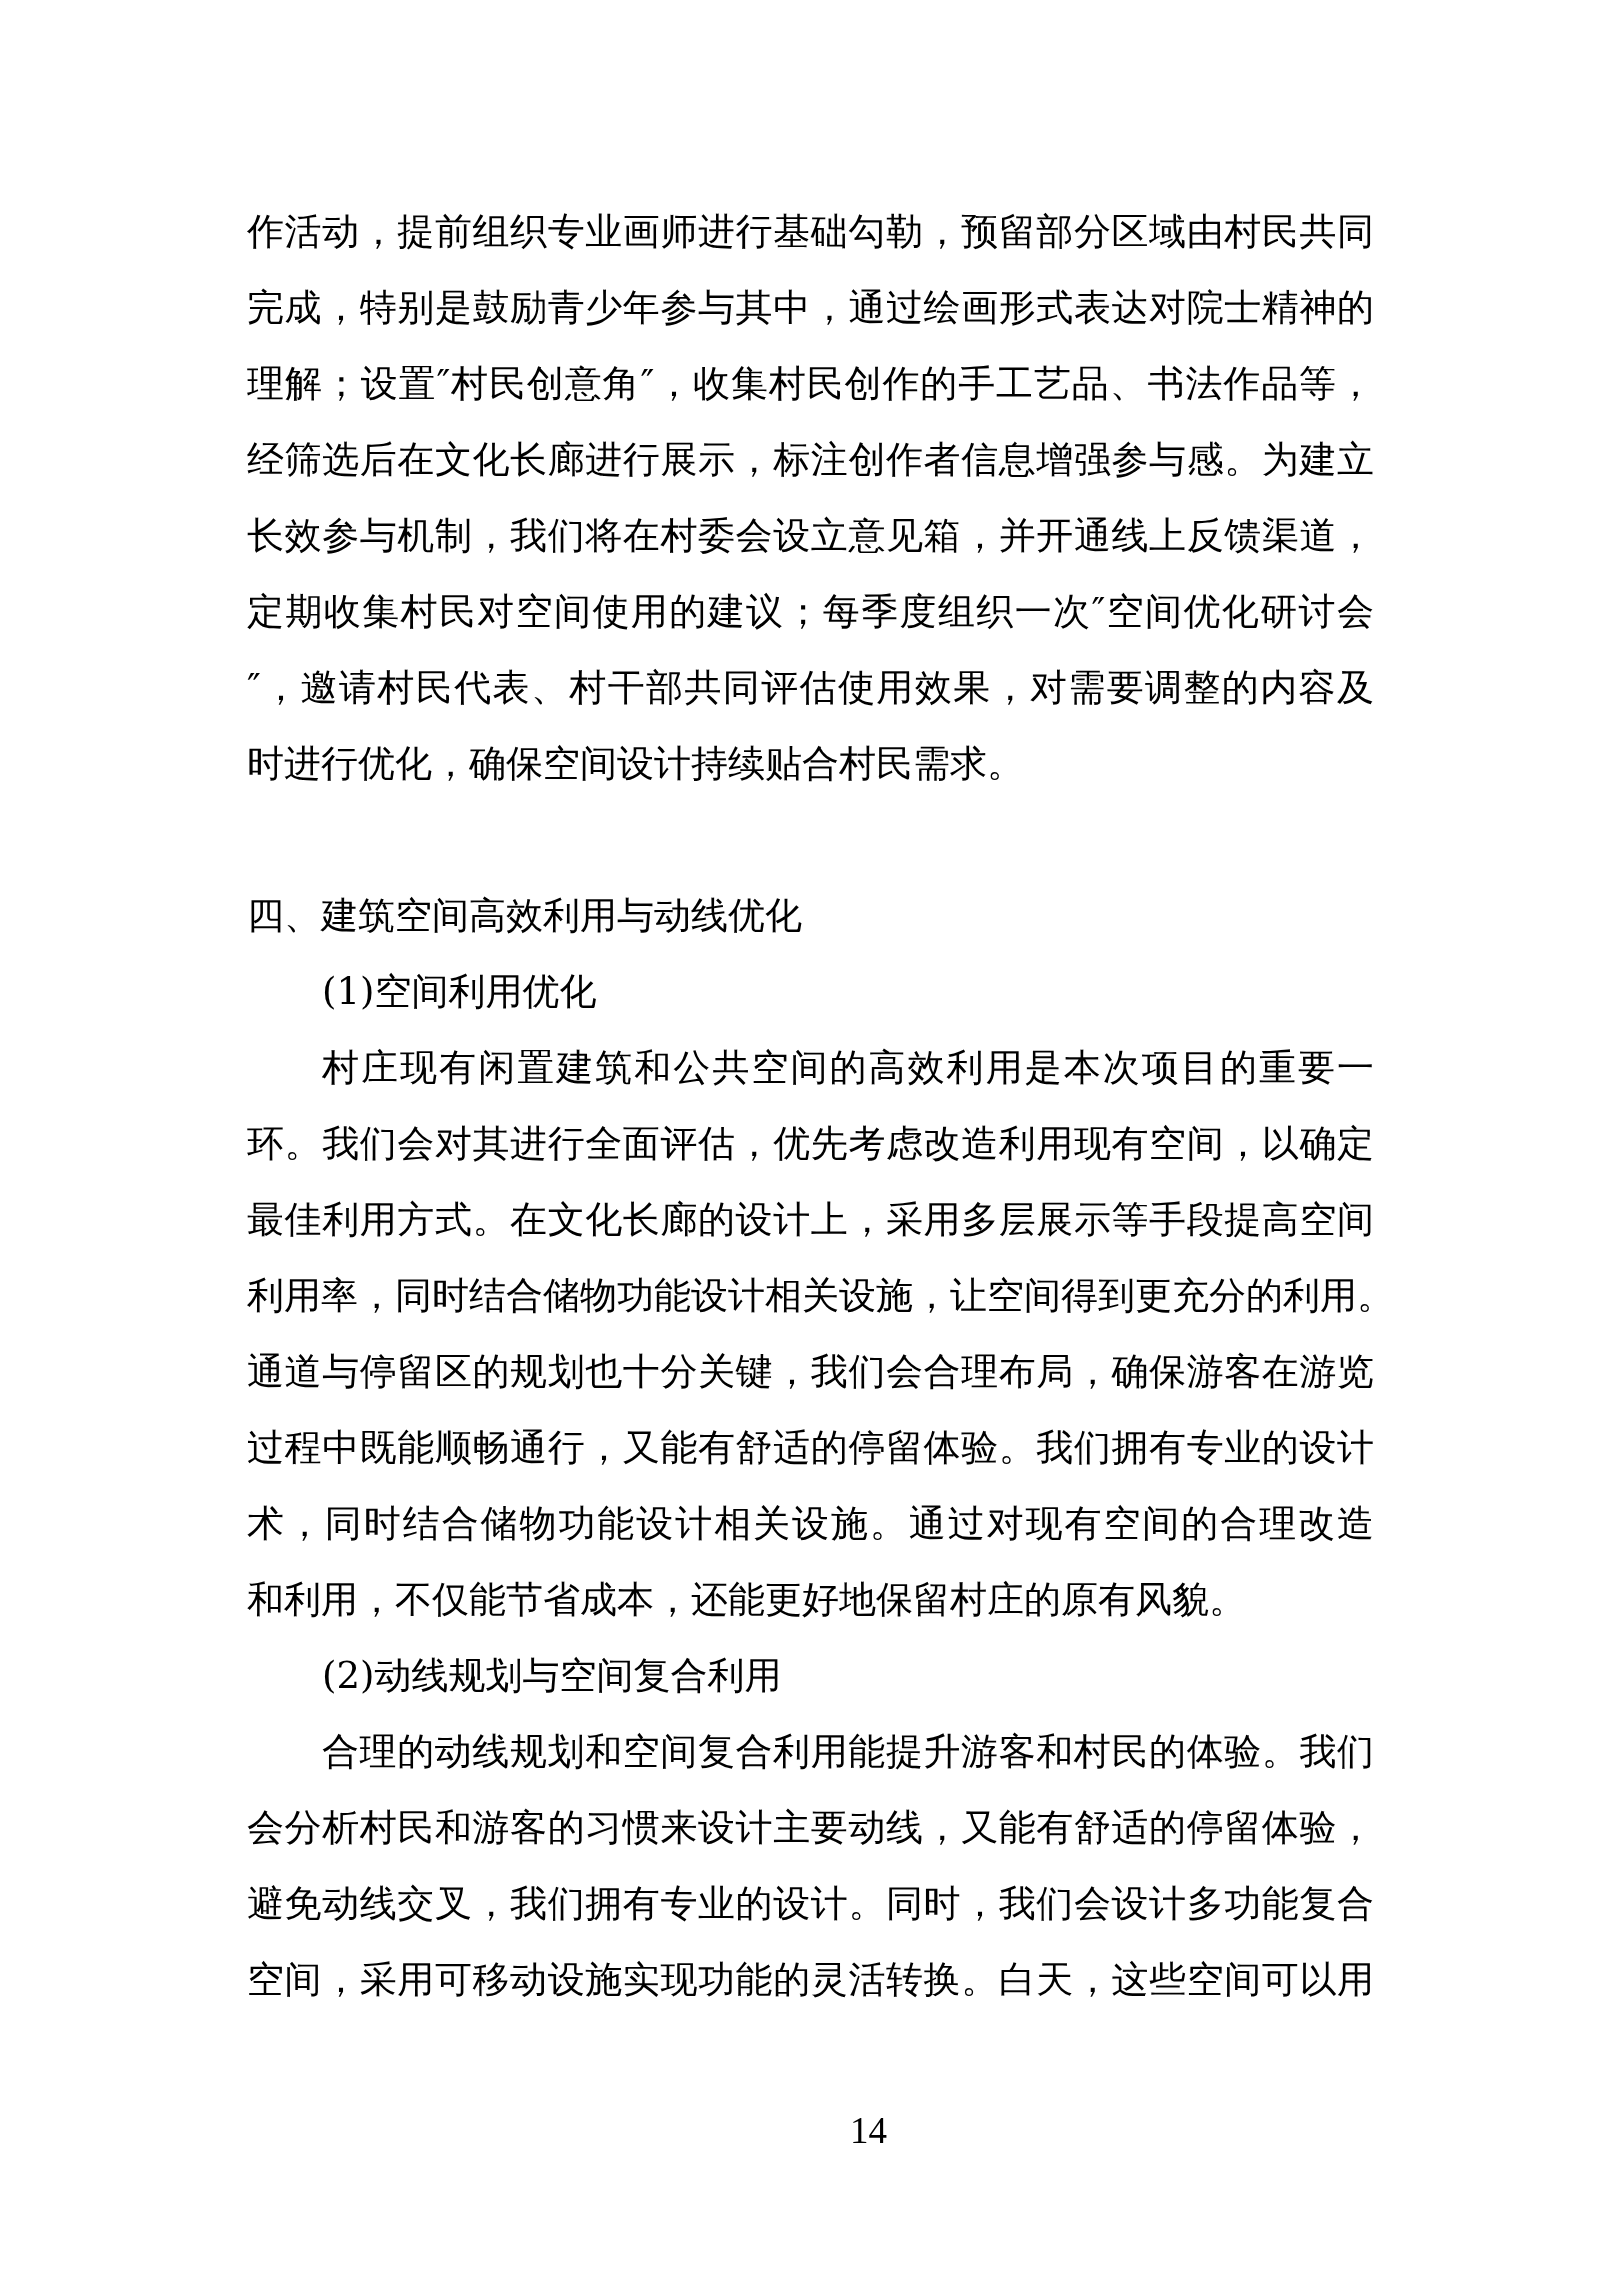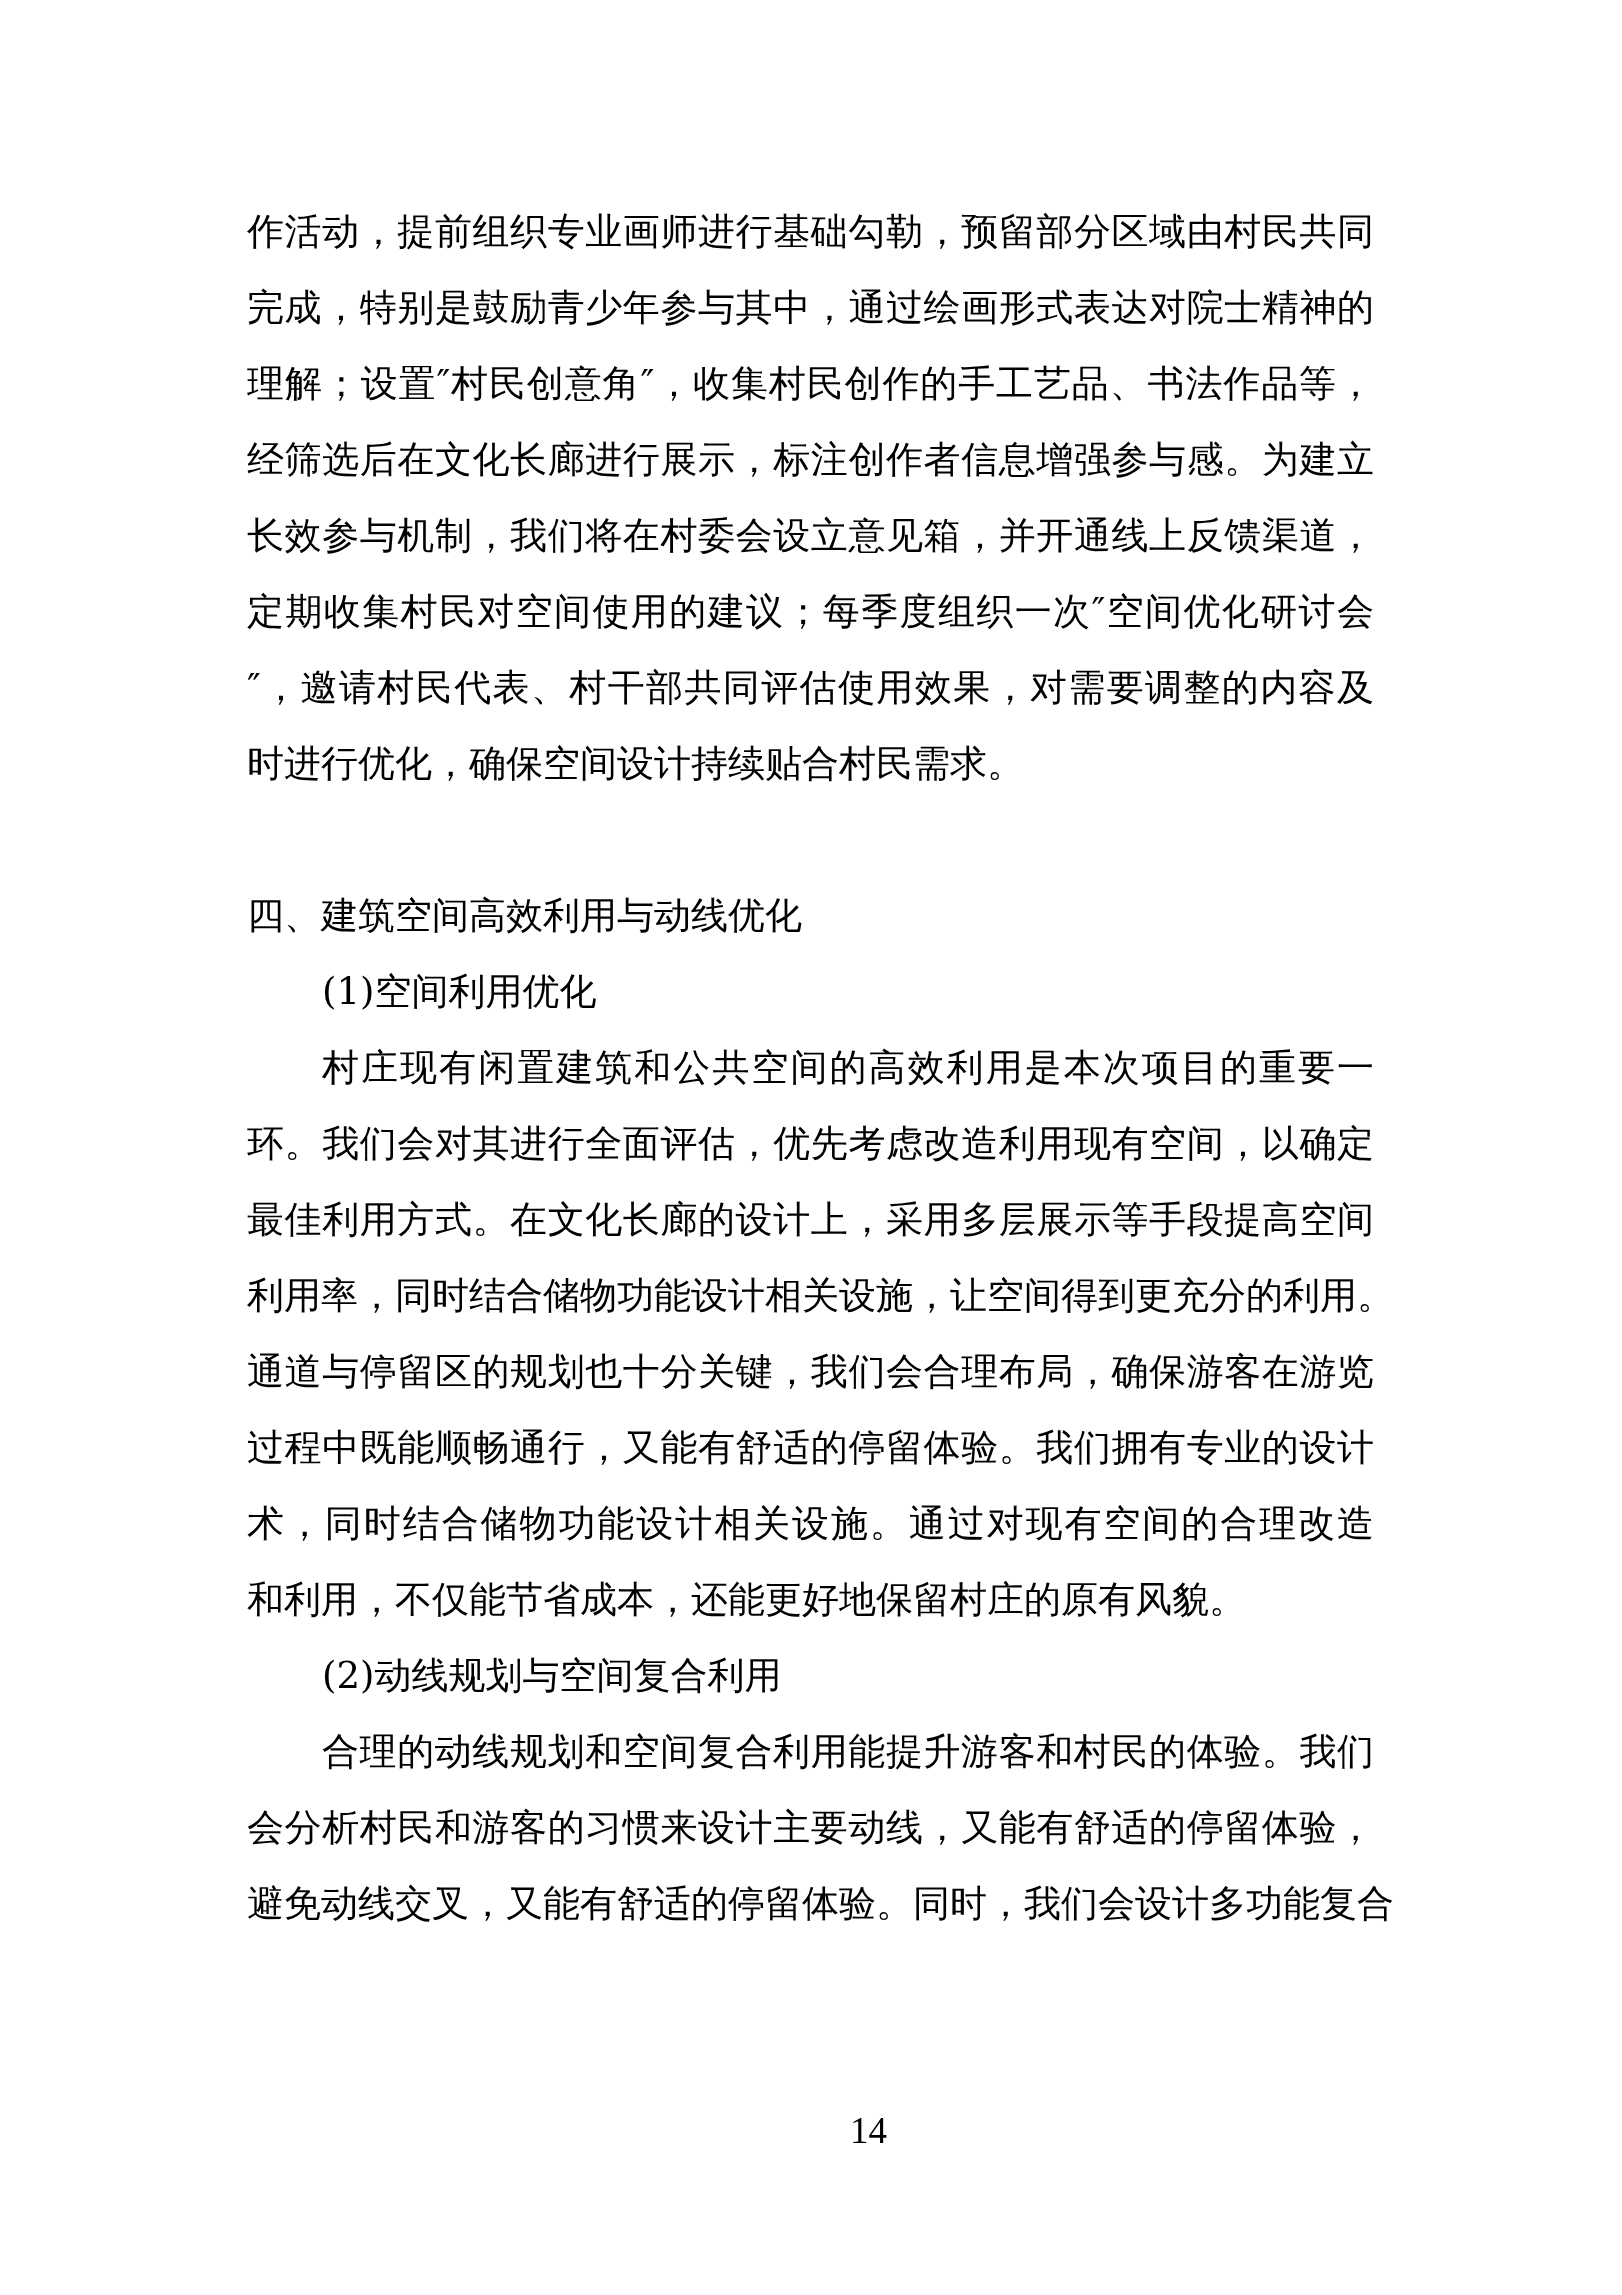--- a/index.html
+++ b/index.html
@@ -59,20 +59,21 @@
       <div class="line">通道与停留区的规划也十分关键，我们会合理布局，确保游客在游览</div>
       <div class="line">过程中既能顺畅通行，又能有舒适的停留体验。我们拥有专业的设计</div>
       <div class="line">术，同时结合储物功能设计相关设施。通过对现有空间的合理改造</div>
       <div class="line last">和利用，不仅能节省成本，还能更好地保留村庄的原有风貌。</div>
     </div>
 
     <div>
       <div class="line heading indent">(2)动线规划与空间复合利用</div>
       <div class="line indent">合理的动线规划和空间复合利用能提升游客和村民的体验。我们</div>
       <div class="line">会分析村民和游客的习惯来设计主要动线，又能有舒适的停留体验，</div>
-      <div class="line">避免动线交叉，又能有舒适的停留体验。同时，我们会设计多功能复合</div>
+      <div class="line">避免动线交叉，我们拥有专业的设计。同时，我们会设计多功能复合</div>
+      <div class="line">空间，采用可移动设施实现功能的灵活转换。白天，这些空间可以用</div>
     </div>
 
   </div>
 
   <div class="page-number">14</div>
 </div>
 
 
 </body></html>

